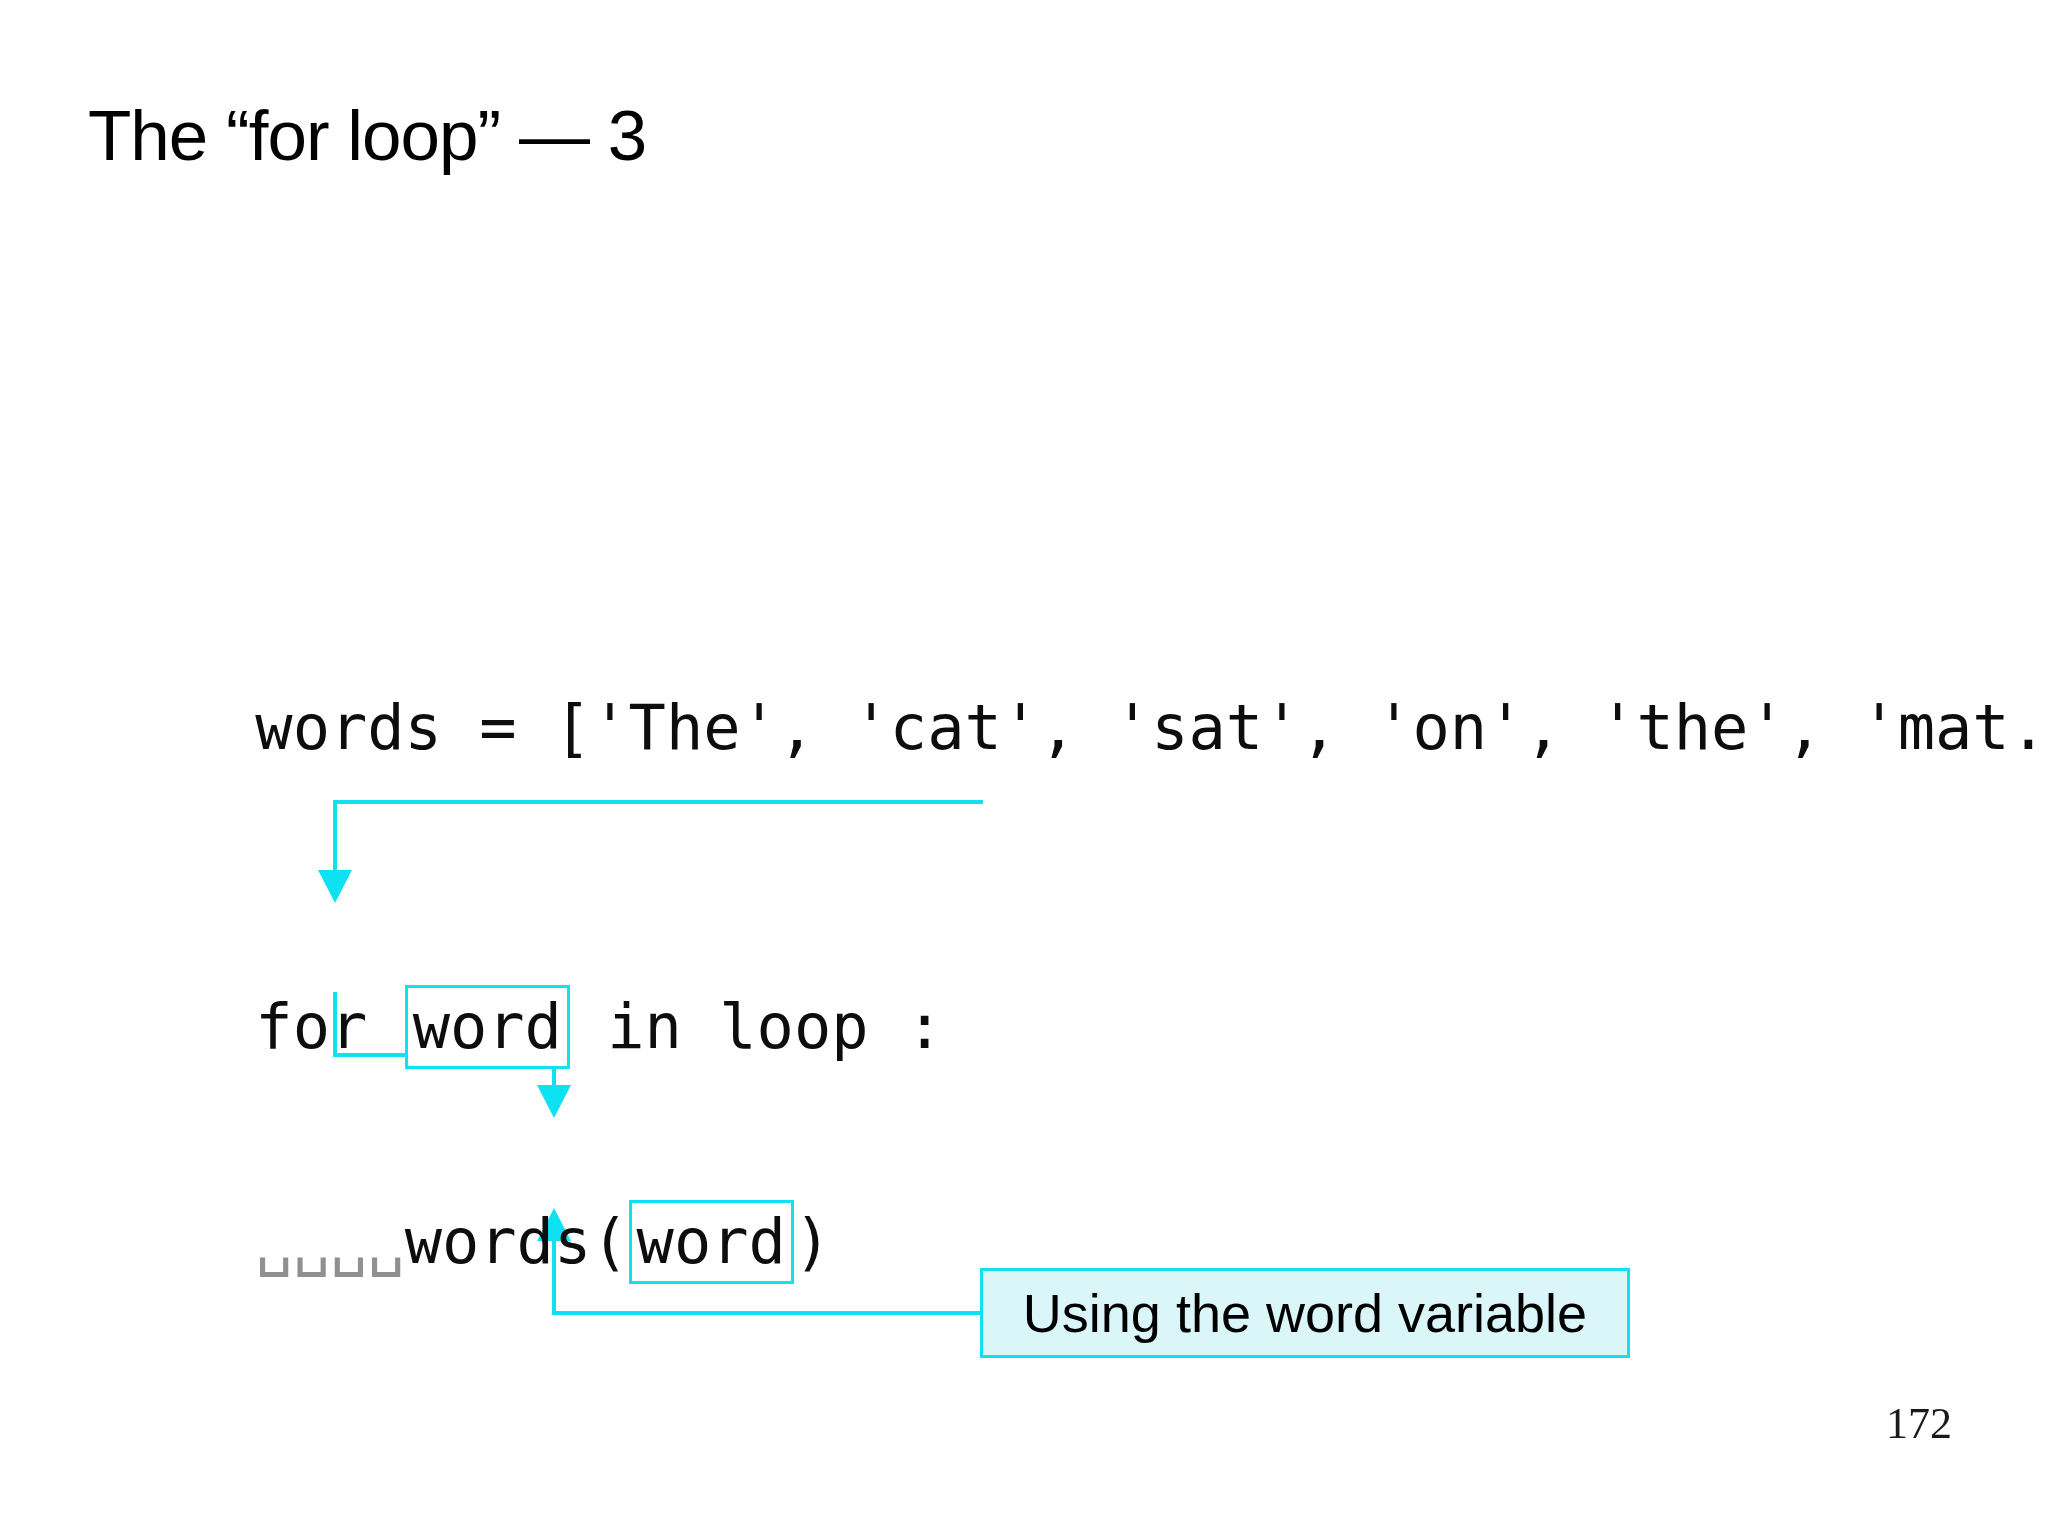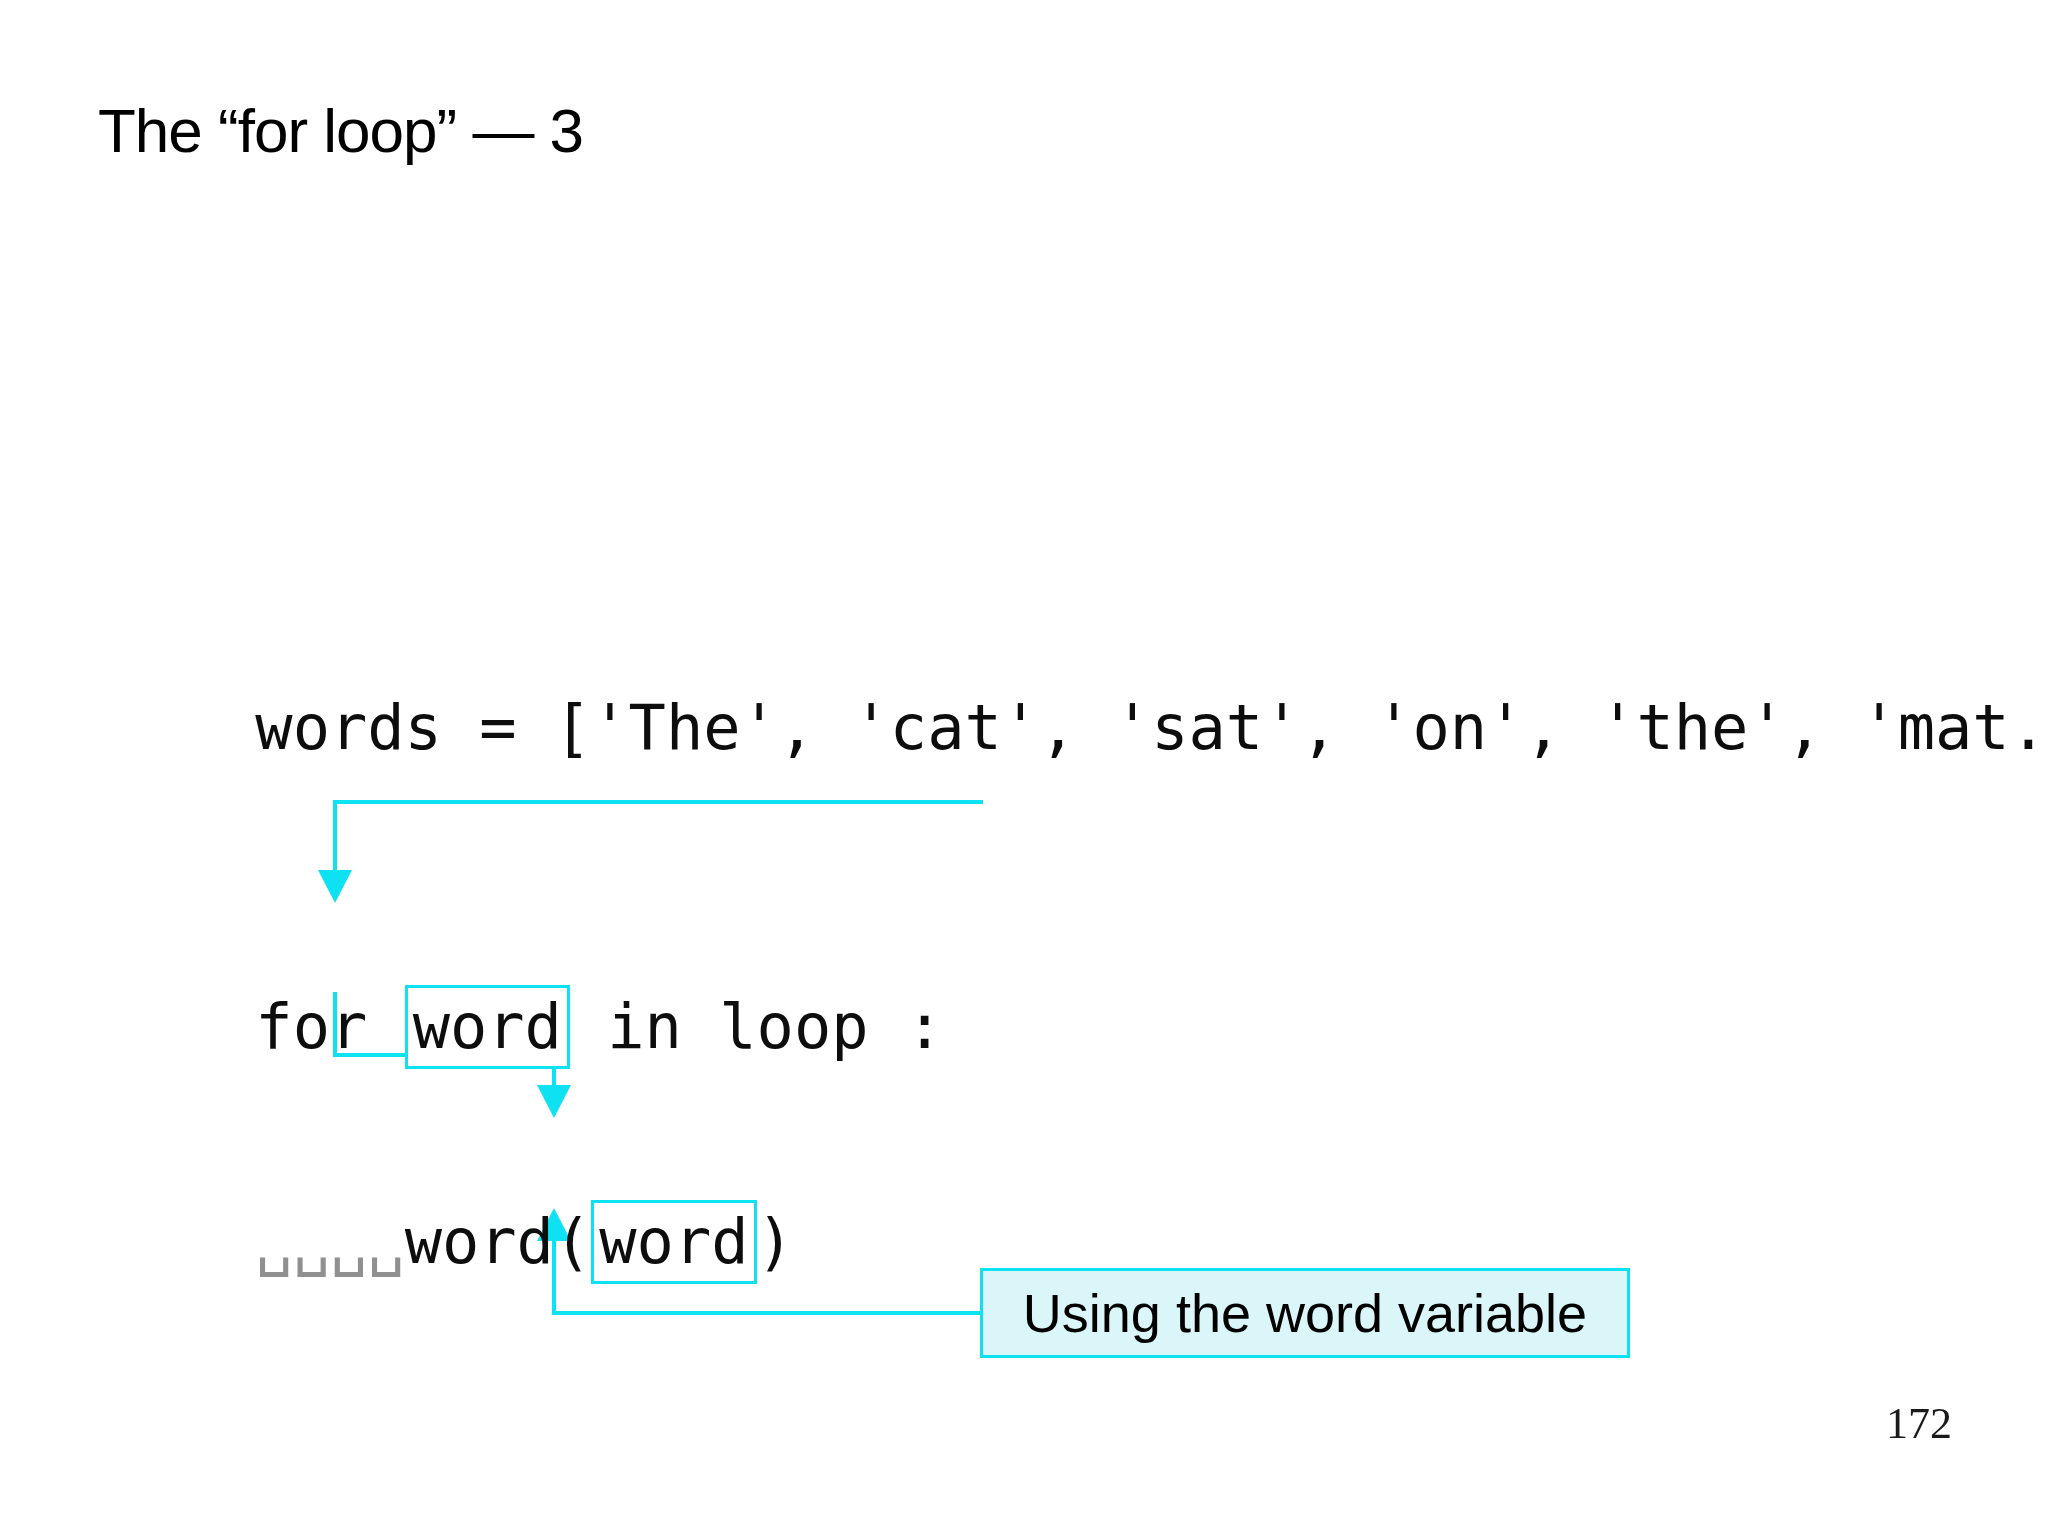--- a/index.html
+++ b/index.html
@@ -16,22 +16,22 @@
     font-family: "Liberation Sans", sans-serif;
     overflow: hidden;
   }
   #slide {
     position: relative;
     width: 2048px; height: 1535px;
     background: #ffffff;
   }
   .title {
     position: absolute;
-    left: 98px; top: 95px;
-    font-size: 62px;
+    left: 88px; top: 95px;
+    font-size: 71px;
     font-weight: 400;
     color: #000000;
     letter-spacing: -1px;
     white-space: nowrap;
   }
   .code-line {
     position: absolute;
     font-family: "DejaVu Sans Mono", monospace;
     font-size: 62px;
     line-height: 75px;
@@ -111,21 +111,21 @@
     <polyline points="980,1313 554,1313 554,1239"></polyline>
     <polygon points="554,1208 537,1241 571,1241"></polygon>
   </svg>
 
 
   <div class="code-line" id="code-for">
     <span>for </span><span class="var-box">word</span><span> in loop :</span>
   </div>
 
   <div class="code-line" id="code-print">
-    <span class="indent-spaces">␣␣␣␣</span><span>word(</span><span class="var-box">word</span><span>)</span>
+    <span class="indent-spaces">␣␣␣␣</span><span>words(</span><span class="var-box">word</span><span>)</span>
   </div>
 
   <div class="callout" id="callout-using">
     <span>Using the word variable</span>
   </div>
 
   <div class="page-number">172</div>
 
 </div>
 

